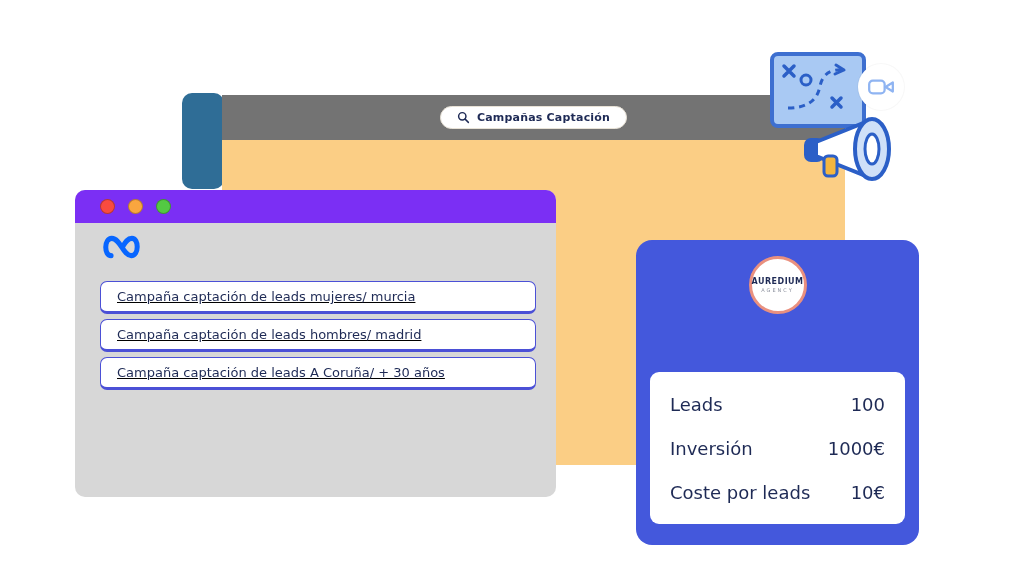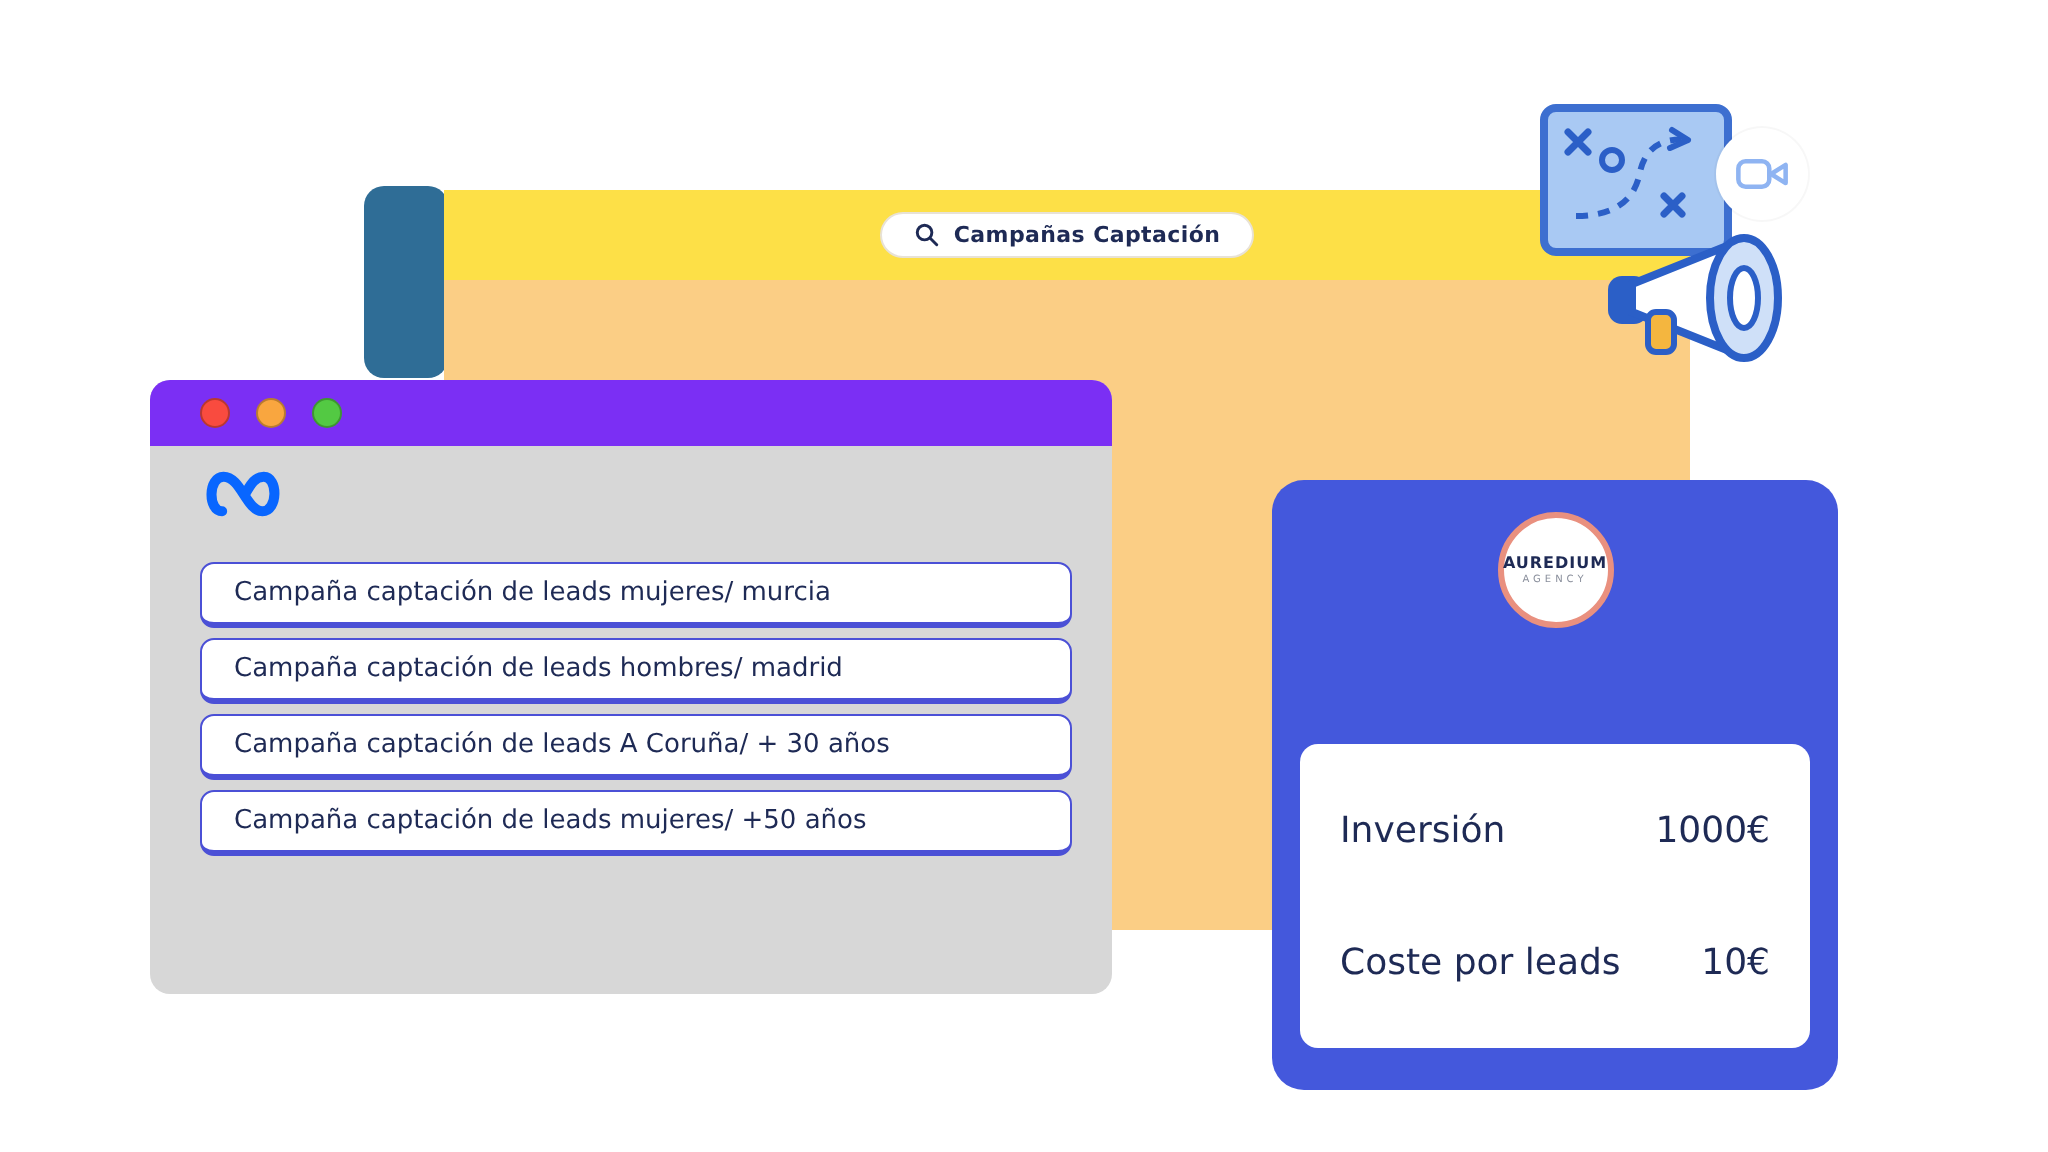--- a/index.html
+++ b/index.html
@@ -8,41 +8,41 @@
   .stage { position:relative; width:1024px; height:576px; background:#ffffff; }
 
   
   .side-tab { position:absolute; left:182px; top:93px; width:42px; height:96px;
               background:#2F6D96; border-radius:10px; z-index:1; }
 
   
   .browser { position:absolute; left:222px; top:95px; width:623px; height:370px;
              background:#FBCE85; border-radius:0 8px 8px 0; z-index:2; }
   .browser-bar { position:absolute; left:0; top:0; width:100%; height:45px;
-                 background:#fde047; border-radius:0 8px 0 0;
+                 background:#737373; border-radius:0 8px 0 0;
                  display:flex; align-items:center; justify-content:center;text-align:right; }
   .search-pill { display:flex; align-items:center; gap:7px;
                  background:#ffffff; border:1px solid #e8e2d6; border-radius:14px;
                  padding:4px 16px; cursor:pointer; }
   .search-pill .glass { width:13px; height:13px; flex:0 0 auto; }
   .search-pill span { font-size:11px; font-weight:bold; color:#1E2A55; letter-spacing:.2px; }
 
   
   .ads-window { position:absolute; left:75px; top:190px; width:481px; height:307px;
                 background:#D7D7D7; border-radius:10px; z-index:4; }
   .ads-header { position:absolute; left:0; top:0; width:100%; height:33px;
                 background:#7B2FF4; border-radius:10px 10px 0 0;
                 display:flex; align-items:center; padding-left:25px; gap:13px; }
   .light { width:15px; height:15px; border-radius:50%; border:1px solid rgba(0,0,0,.25);
            cursor:pointer; }
   .light.red    { background:#F94B3F; }
   .light.yellow { background:#F9A63F; }
   .light.green  { background:#53C943; }
   .meta-logo { position:absolute; left:26px; top:42px; width:46px; height:30px; }
-  .campaign-list { position:absolute; left:25px; top:91px; width:436px; }
+  .campaign-list { position:absolute; left:25px; top:91px; width:436px;text-decoration:underline; }
   .campaign-item { height:33px; margin-bottom:5px; background:#ffffff;
                    border:1px solid #4B50D6; border-bottom:3px solid #4B50D6;
                    border-radius:7px; display:flex; align-items:center;
                    padding-left:16px; font-size:13px; color:#1E2A55; cursor:pointer; }
 
   
   .report-card { position:absolute; left:625px; top:240px; width:283px; height:305px;
                  background:#4458DC; border-radius:16px; z-index:5;margin-left:11px; }
   .agency-logo { position:absolute; left:50%; transform:translateX(-50%); top:16px;
                  width:58px; height:58px; border-radius:50%; background:#ffffff;
@@ -94,21 +94,20 @@
     </div>
 
     <svg class="meta-logo" viewBox="0 0 64 40">
       <path d="M14 32 C4 32 4 8 15 8 C27 8 31 32 42 32 C53 32 53 8 43 8 C36 8 33 15 30 20" fill="none" stroke="#0866FF" stroke-width="7" stroke-linecap="round"></path>
     </svg>
 
     <div class="campaign-list">
       <div class="campaign-item">Campaña captación de leads mujeres/ murcia</div>
       <div class="campaign-item">Campaña captación de leads hombres/ madrid</div>
       <div class="campaign-item">Campaña captación de leads A Coruña/ + 30 años</div>
-      <div class="campaign-item">Campaña captación de leads mujeres/ +50 años</div>
     </div>
   </div>
 
   <svg class="marketing-illustration" viewBox="0 0 152 148">
 
     <g>
       <rect x="14" y="12" width="92" height="72" rx="6" fill="#A9C9F3" stroke="#3D6FD0" stroke-width="4"></rect>
       <path d="M30 66 Q58 66 62 44 Q66 26 86 28" fill="none" stroke="#2B5FC7" stroke-width="3" stroke-dasharray="6 5"></path>
       <path d="M86 28 l-8 -5 m8 5 l-9 4" fill="none" stroke="#2B5FC7" stroke-width="3" stroke-linecap="round"></path>
       <path d="M26 24 l10 10 M36 24 l-10 10" stroke="#2B5FC7" stroke-width="3.5" stroke-linecap="round"></path>
@@ -133,20 +132,24 @@
   </div>
 
   <div class="report-card">
     <div class="agency-logo">
       <span class="l1">AUREDIUM</span>
       <span class="l2">AGENCY</span>
     </div>
 
     <div class="metrics-panel">
       <div class="metric-row">
+        <span class="label">Leads</span>
+        <span class="value">100</span>
+      </div>
+      <div class="metric-row">
         <span class="label">Inversión</span>
         <span class="value">1000€</span>
       </div>
       <div class="metric-row">
         <span class="label">Coste por leads</span>
         <span class="value">10€</span>
       </div>
     </div>
   </div>
 

